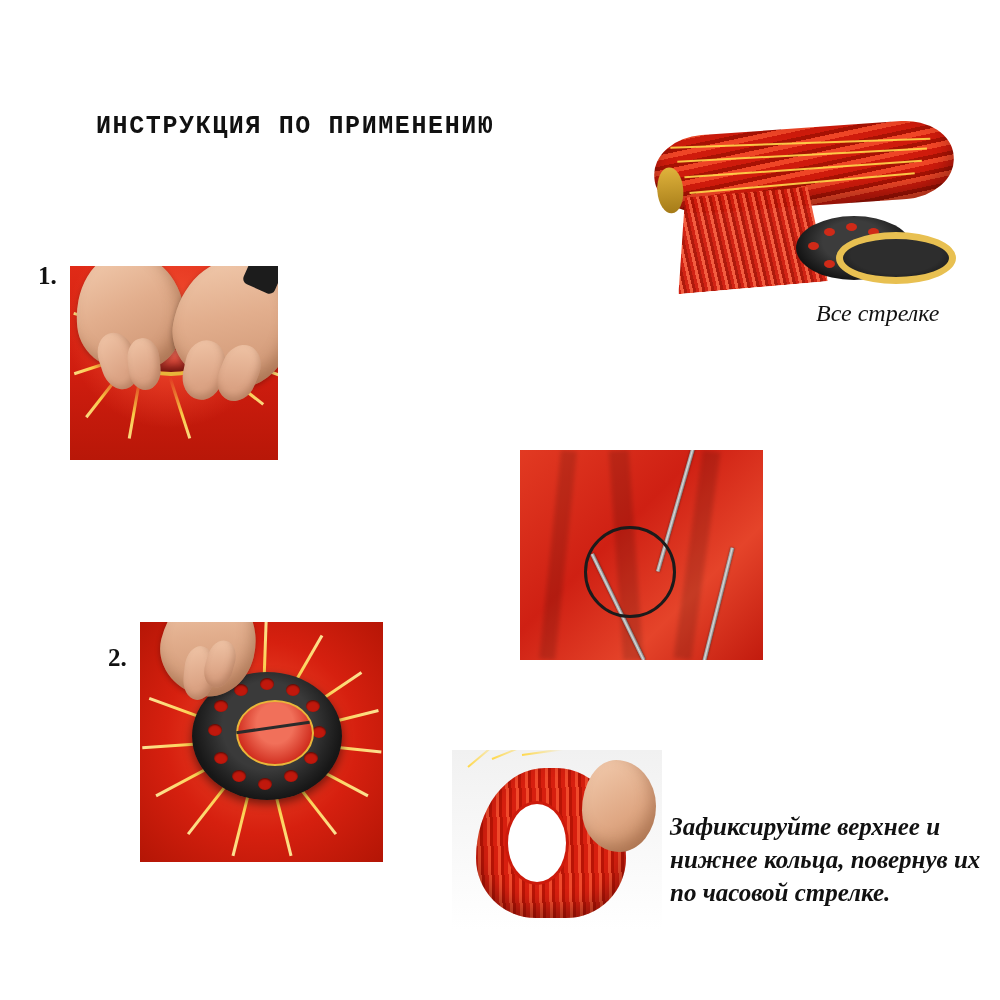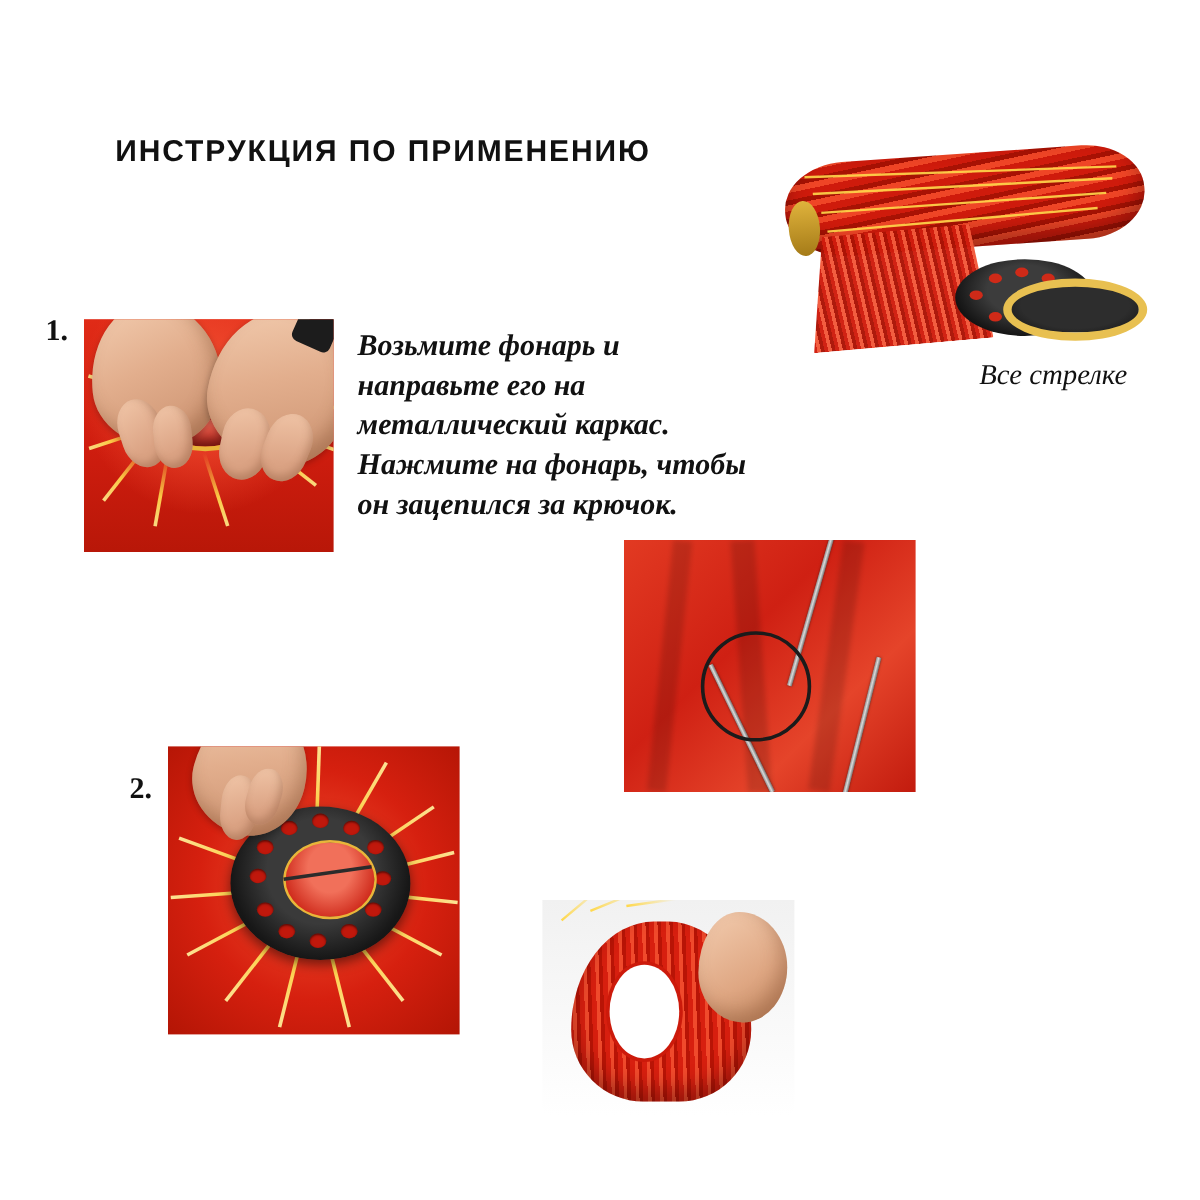--- a/index.html
+++ b/index.html
@@ -14,21 +14,21 @@
     background: #ffffff;
     overflow: hidden;
     font-family: "Liberation Serif", serif;
   }
 
   
   .title {
     position: absolute;
     left: 96px;
     top: 112px;
-    font-family: Liberation Sans, sans-serif;
+    font-family: Liberation Mono, monospace;
     font-size: 25px;
     font-weight: bold;
     letter-spacing: 1.6px;
     color: #111111;
     white-space: nowrap;
   }
   .step-num {
     position: absolute;
     font-family: "Liberation Serif", serif;
     font-size: 25px;
@@ -266,21 +266,20 @@
     <div class="disc"></div>
     <div class="hand" style="left:6px; top:-14px; width:108px; height:120px; transform:rotate(-6deg);"></div>
     <div class="finger" style="left:30px; top:66px; width:36px; height:58px; transform:rotate(-18deg);"></div>
     <div class="finger" style="left:58px; top:72px; width:32px; height:52px; transform:rotate(-6deg);"></div>
     <div class="hand" style="left:104px; top:-6px; width:118px; height:128px; transform:rotate(10deg);"></div>
     <div class="finger" style="left:114px; top:74px; width:40px; height:60px; transform:rotate(12deg);"></div>
     <div class="finger" style="left:150px; top:78px; width:38px; height:58px; transform:rotate(22deg);"></div>
     <div style="position:absolute; left:176px; top:-6px; width:34px; height:30px; background:#1c1c1c; border-radius:6px; transform:rotate(24deg);"></div>
   </div>
 
-  <div class="body-text" style="left:298px; top:272px; width:340px;">Возьмите фонарь и направьте его на металлический каркас. Нажмите на фонарь, чтобы он зацепился за крючок.</div>
 
   <div class="photo p2">
     <div class="fold" style="left:30px; top:0; width:16px; height:210px; transform:rotate(6deg);"></div>
     <div class="fold" style="left:96px; top:0; width:20px; height:210px; transform:rotate(-4deg);"></div>
     <div class="fold" style="left:168px; top:0; width:18px; height:210px; transform:rotate(8deg);"></div>
     <div class="needle" style="left:154px; top:-8px; width:4px; height:132px; transform:rotate(16deg);"></div>
     <div class="needle" style="left:96px; top:98px; width:4px; height:118px; transform:rotate(-26deg);"></div>
     <div class="needle" style="left:196px; top:96px; width:4px; height:120px; transform:rotate(14deg);"></div>
     <div class="circle-mark" style="left:64px; top:76px; width:86px; height:86px;"></div>
   </div>
@@ -328,14 +327,15 @@
 
   <div class="photo p4">
     <div class="bundle"></div>
     <div class="bundle-hole"></div>
     <div class="hand4"></div>
     <div class="ray" style="left:16px; top:16px; width:44px; transform:rotate(-40deg);"></div>
     <div class="ray" style="left:40px; top:8px; width:44px; transform:rotate(-22deg);"></div>
     <div class="ray" style="left:70px; top:4px; width:42px; transform:rotate(-8deg);"></div>
   </div>
 
+  <div class="body-text" style="left:670px; top:810px; width:320px;">Зафиксируйте верхнее и нижнее кольца, повернув их по часовой стрелке.</div>
 
 </div>
 
 </body></html>

